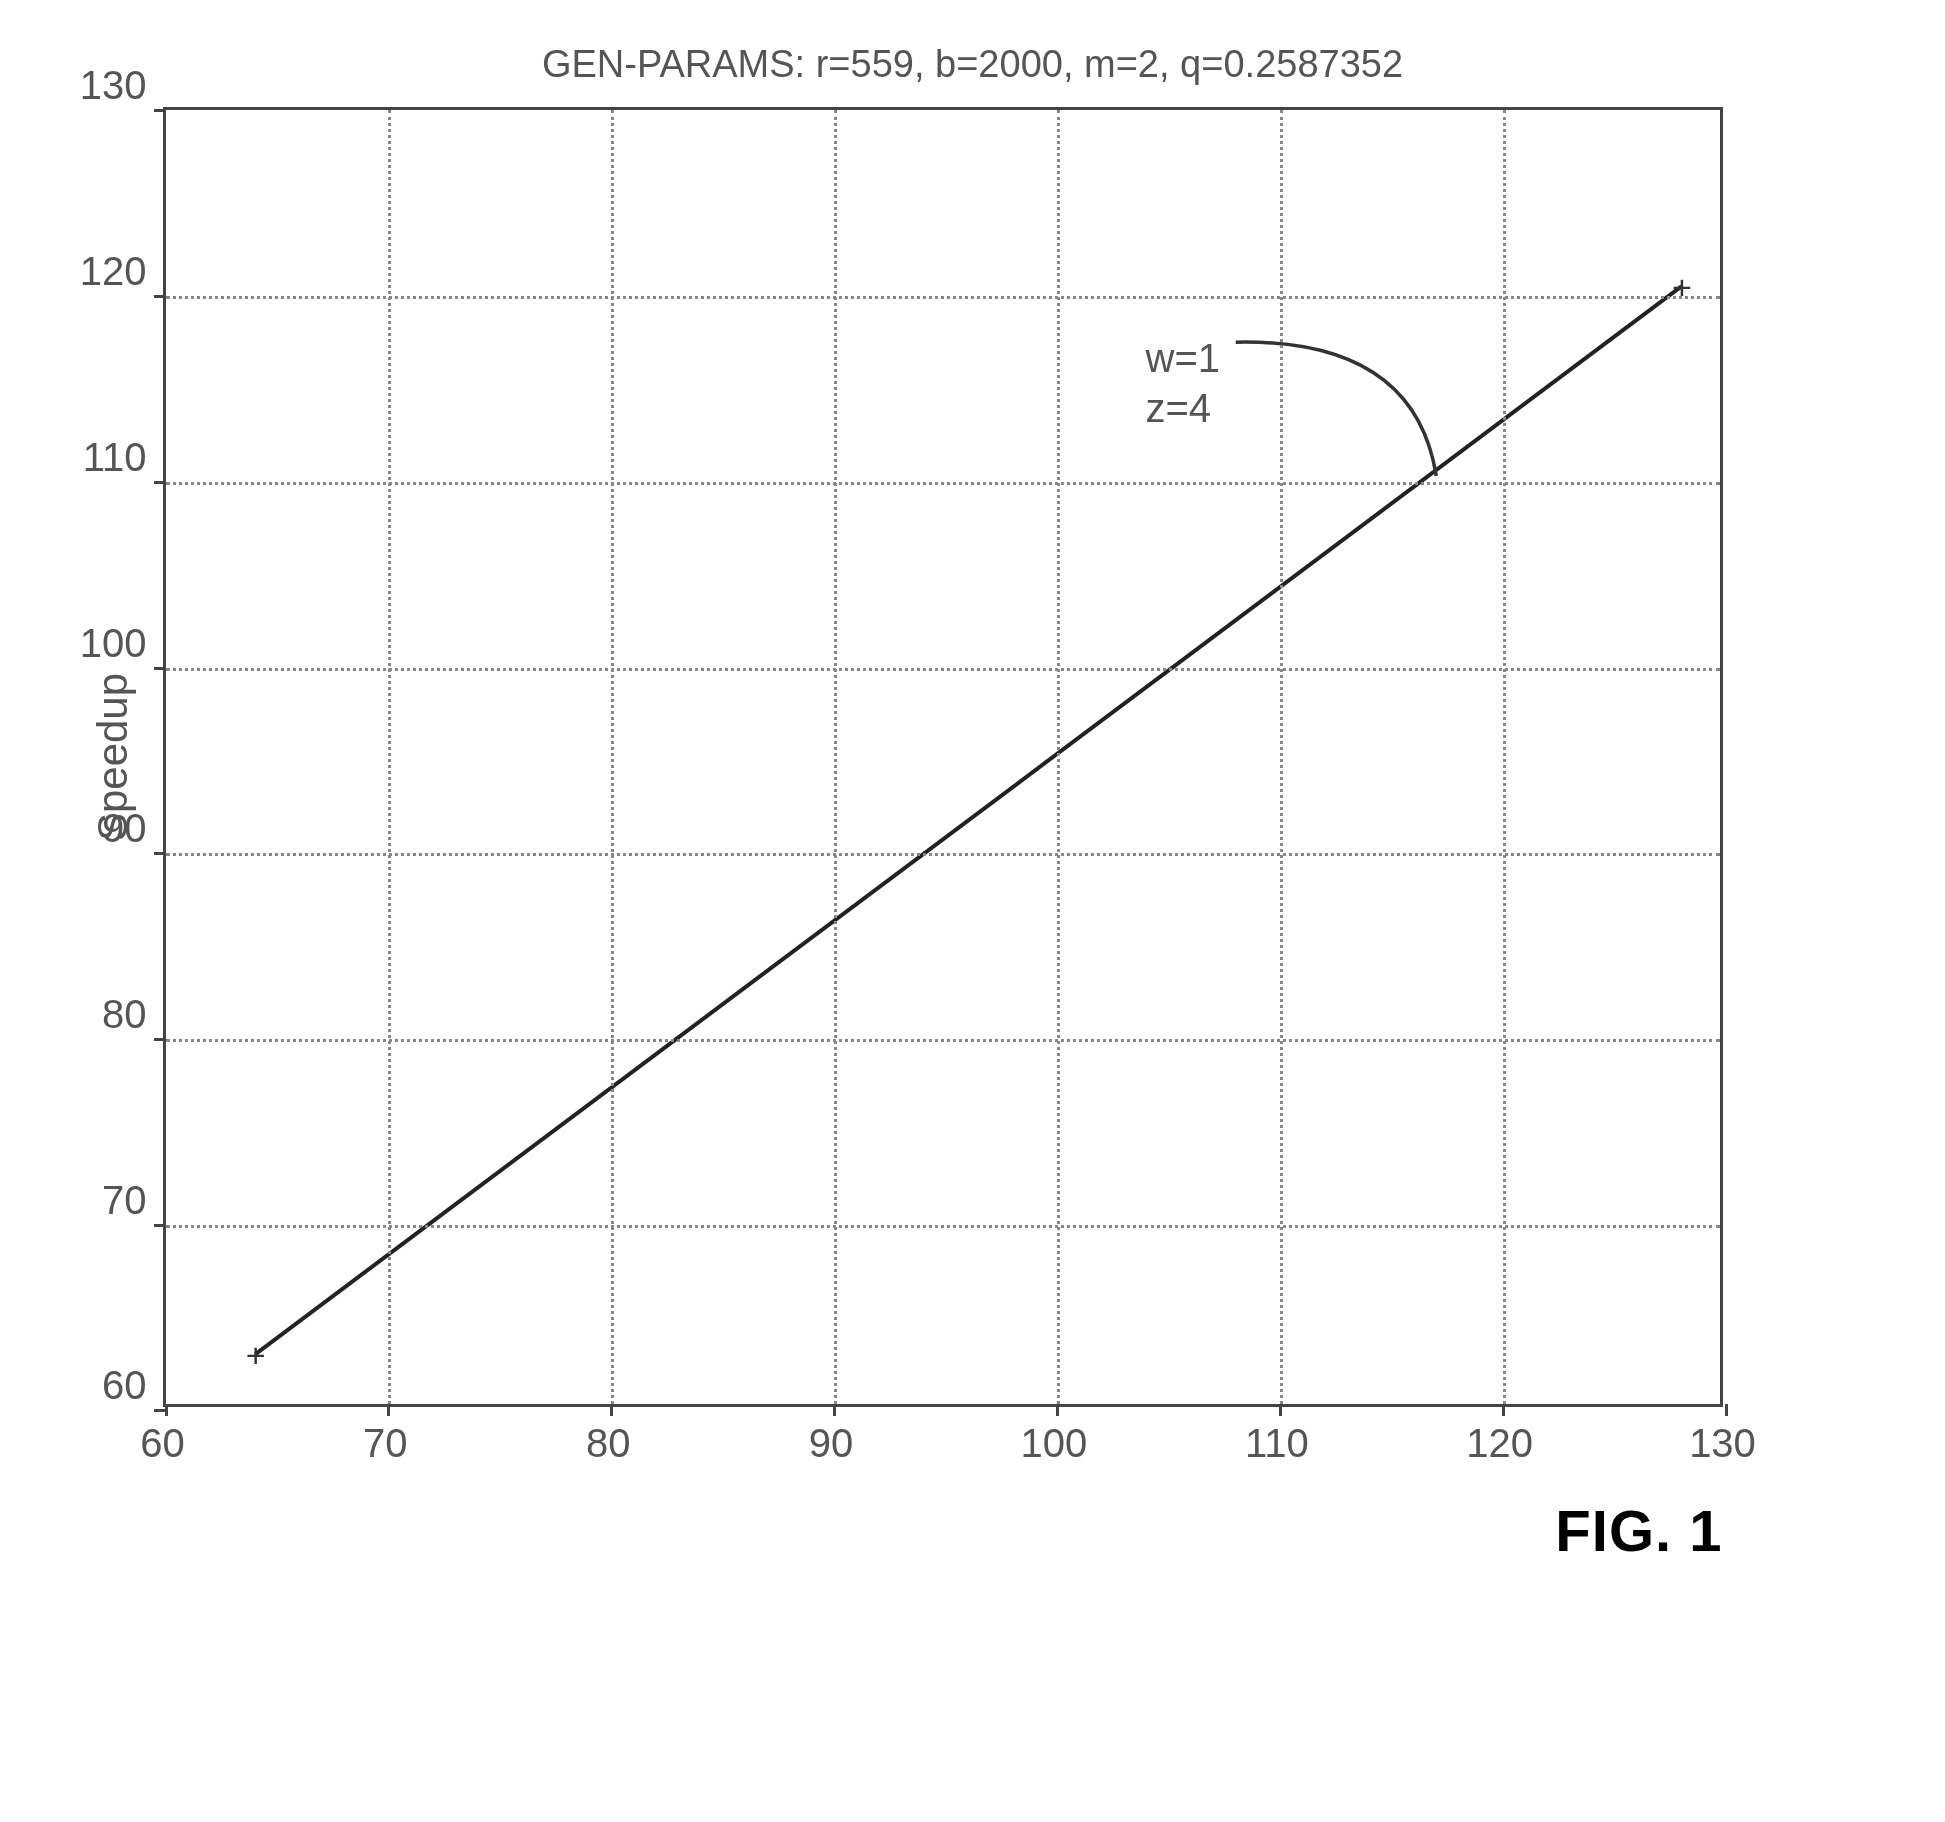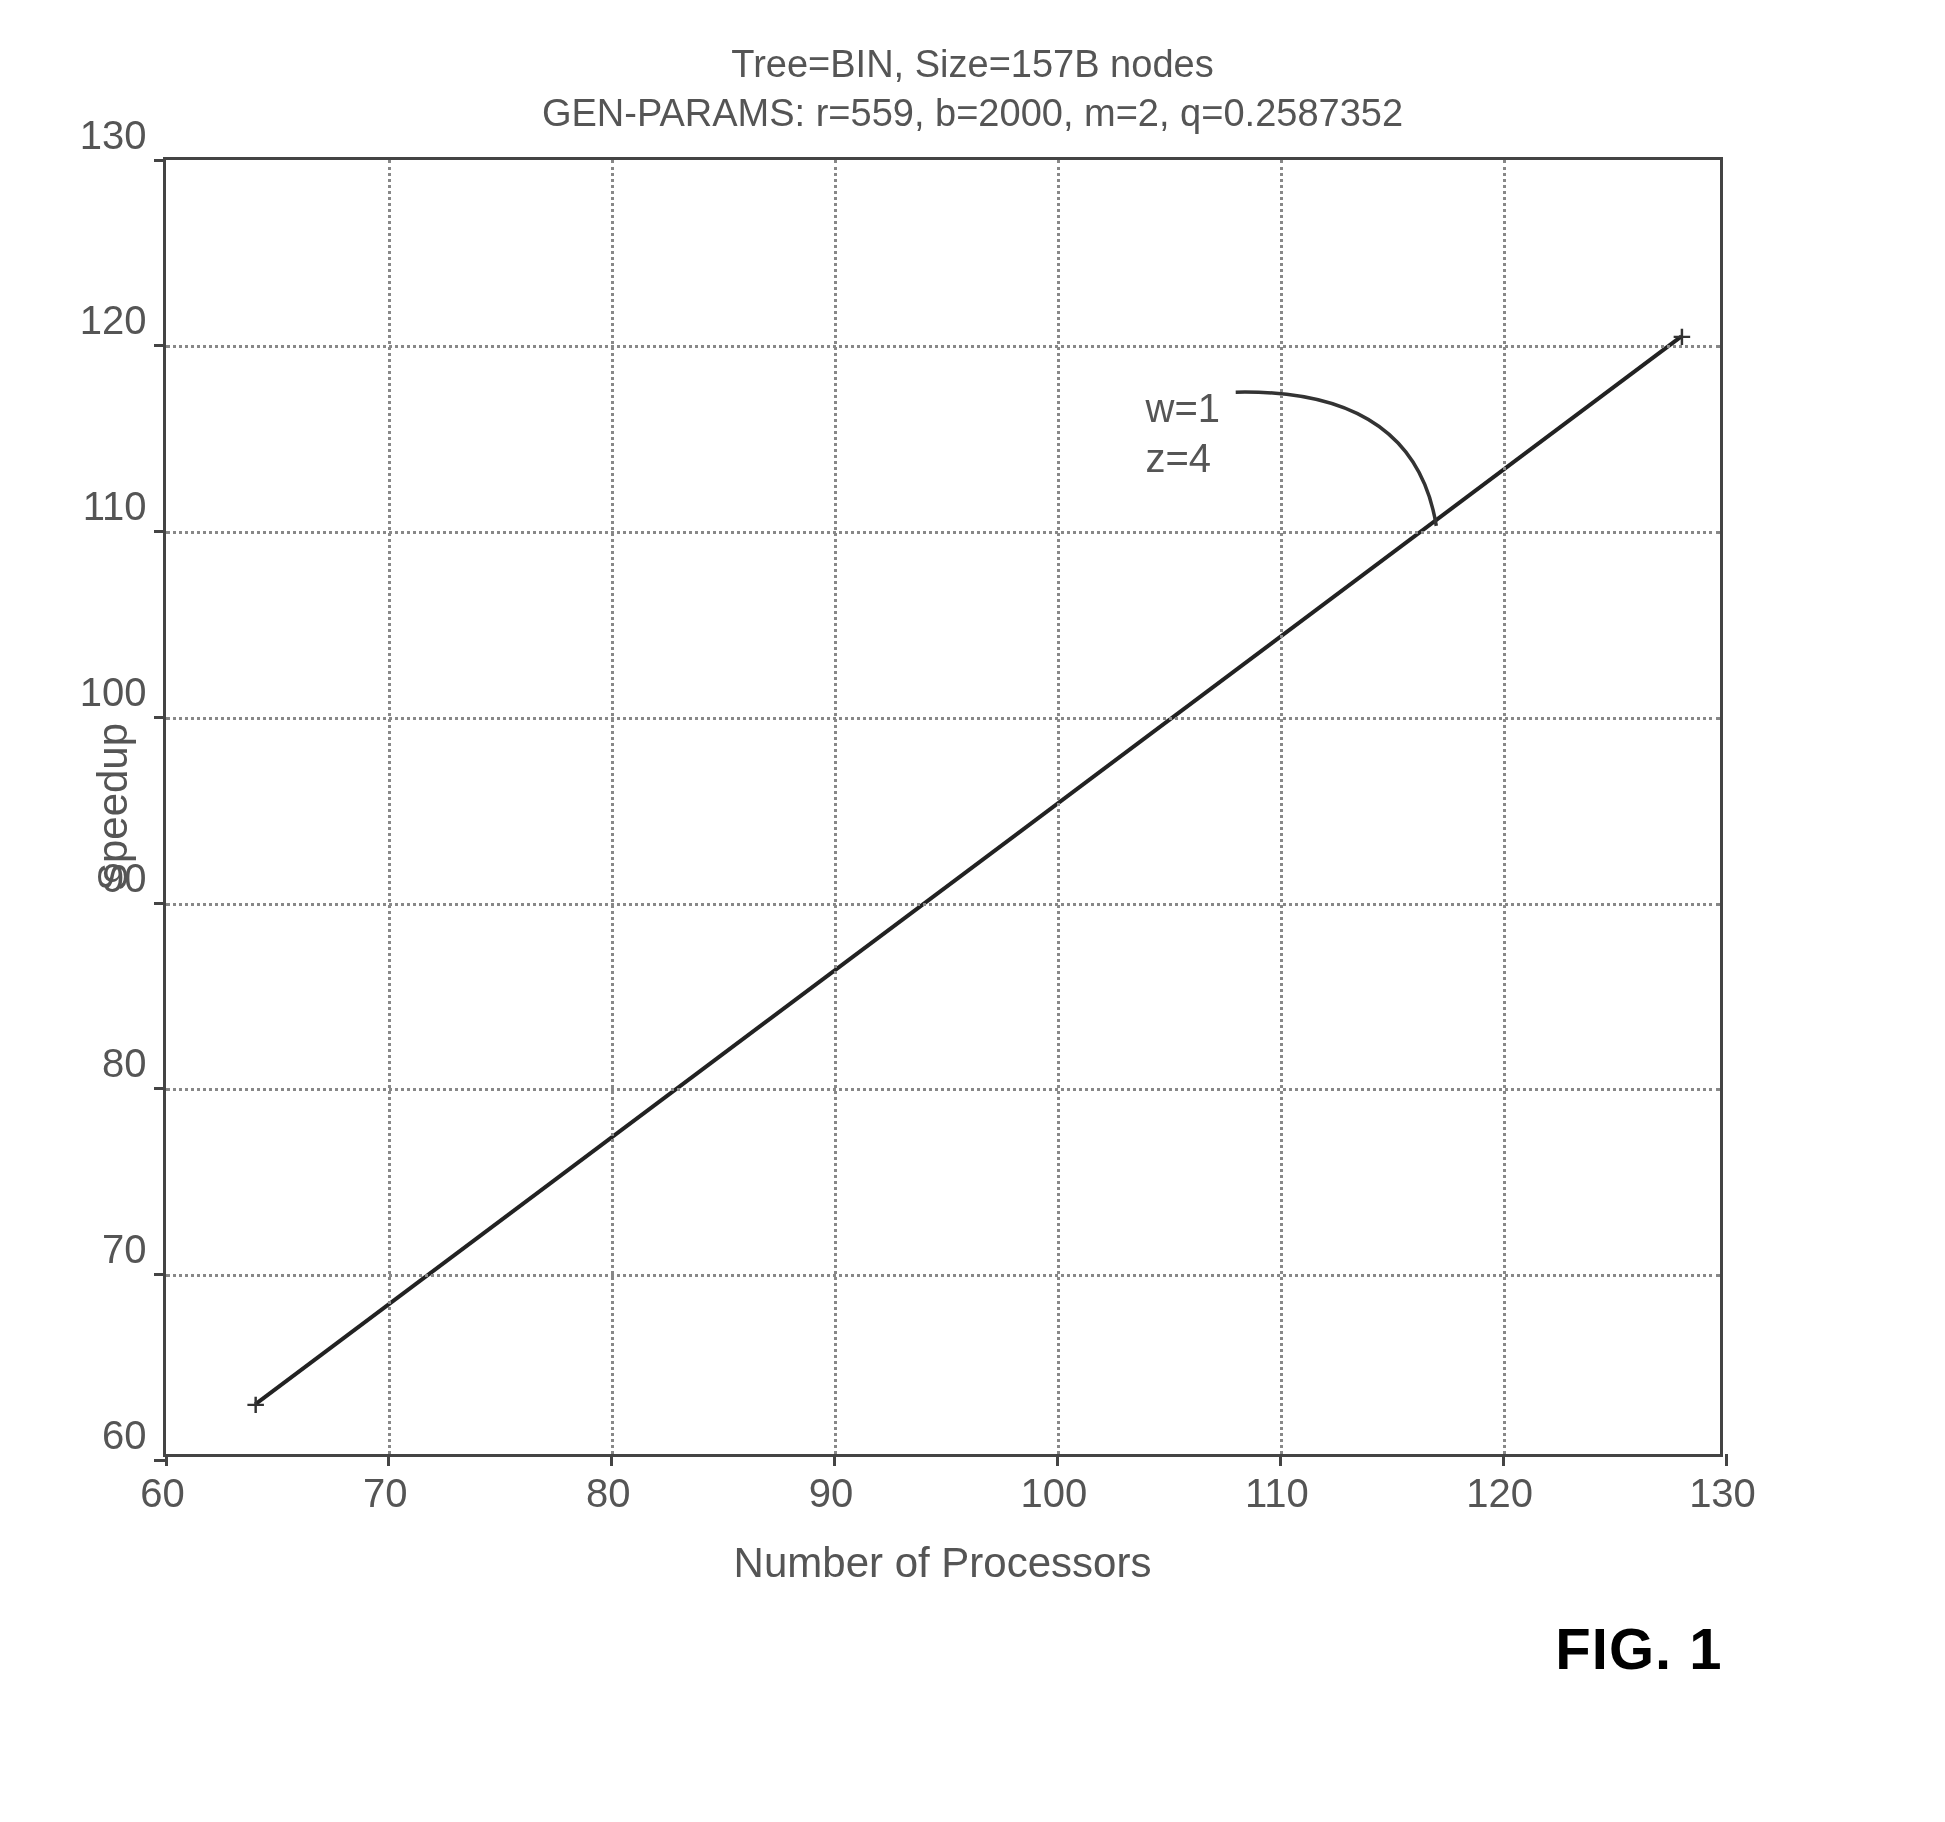--- a/index.html
+++ b/index.html
@@ -127,21 +127,20 @@
       width: 1560px;
       letter-spacing: 1px;
     }
   </style>
 </head>
 <body>
 
 <div class="chart-container">
 
   <div class="title-block">
-    <div>Tree=BIN, Size=157B nodes</div>
     <div>GEN-PARAMS: r=559, b=2000, m=2, q=0.2587352</div>
   </div>
 
   <div class="plot-wrap">
 
     <div class="ylabel">Speedup</div>
 
     <div class="y-axis" id="y-axis">
         <div class="ytick" style="position: absolute; right: 16px; top: 1300px;">
           <span>60</span>
@@ -224,17 +223,16 @@
         <div class="xtick-label" style="left: 222.857px;">70</div>
         <div class="xtick-label" style="left: 445.714px;">80</div>
         <div class="xtick-label" style="left: 668.571px;">90</div>
         <div class="xtick-label" style="left: 891.429px;">100</div>
         <div class="xtick-label" style="left: 1114.29px;">110</div>
         <div class="xtick-label" style="left: 1337.14px;">120</div>
         <div class="xtick-label" style="left: 1560px;">130</div>
       </div>
   </div>
 
-  <div class="xlabel">Number of Processors</div>
 
   <div class="figcaption">FIG. 1</div>
 
 </div>
 
 </body></html>

